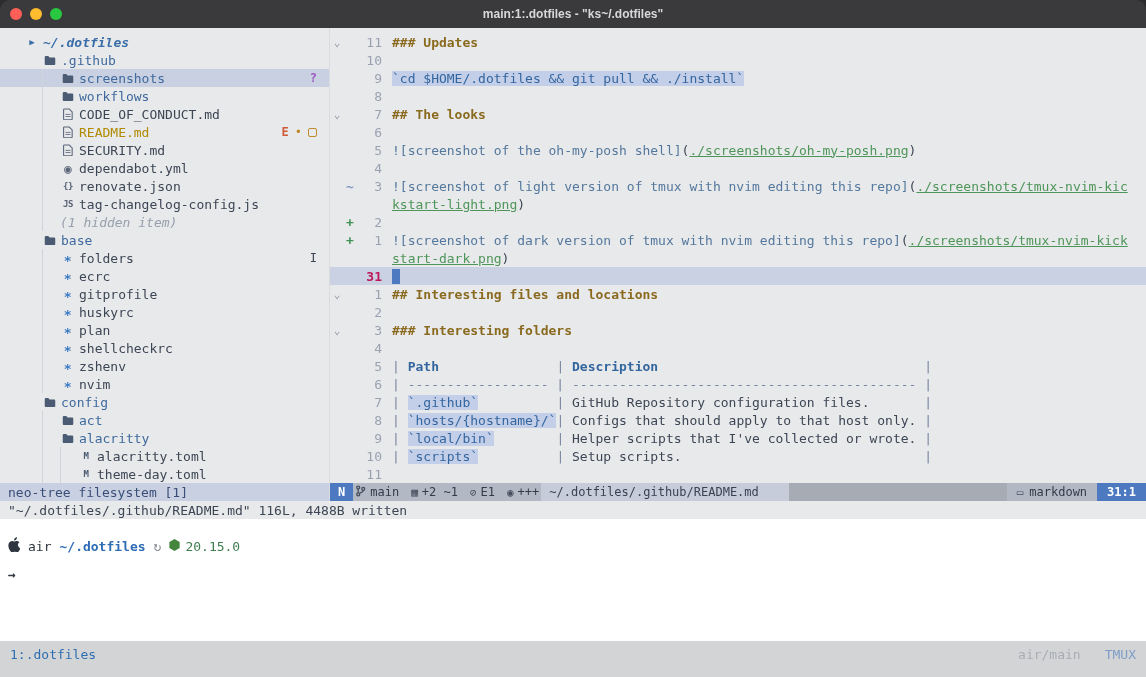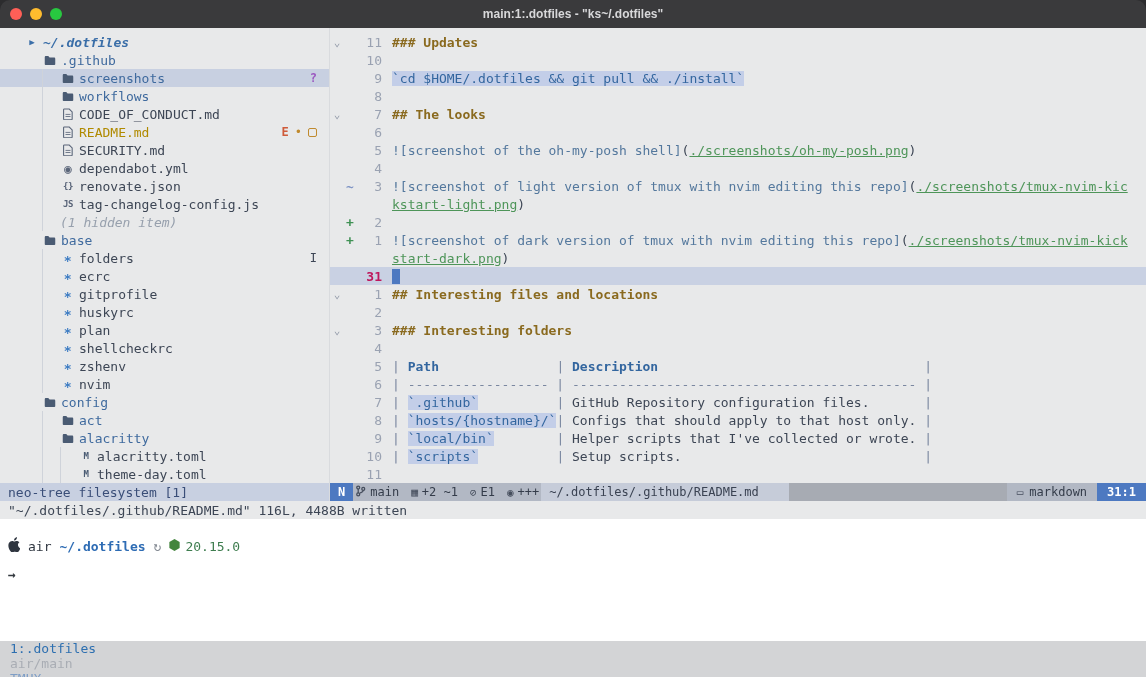--- a/index.html
+++ b/index.html
@@ -88,21 +88,21 @@
 
   
   .shell { flex:1; background:#ffffff; position:relative; padding:18px 8px 18px; color:#2f3640; }
   .prompt { display:flex; align-items:center; gap:8px; }
   .p-host { color:#2f3640; }
   .p-cwd { color:#2e6cb4; font-weight:bold; }
   .p-refresh { color:#858b94; }
   .p-node { display:flex; align-items:center; gap:5px; color:#3e7d4f; }
   .prompt2 { margin-top:12px; color:#343a40; font-weight:bold; }
   .tmuxbar { position:absolute; left:0; right:0; bottom:0; height:36px; background:#d3d4d6;
-             display:flex; padding:0 10px 10px;flex-direction:column; }
+             display:flex; align-items:center; padding:0 10px 10px; }
   .tm-left { color:#2d6fb0; }
   .tm-fill { flex:1; }
   .tm-session { color:#a9adb4; margin-right:24px; }
   .tm-label { color:#7f9ec6; }
 </style>
 </head>
 <body>
 
 <div class="window">
 

